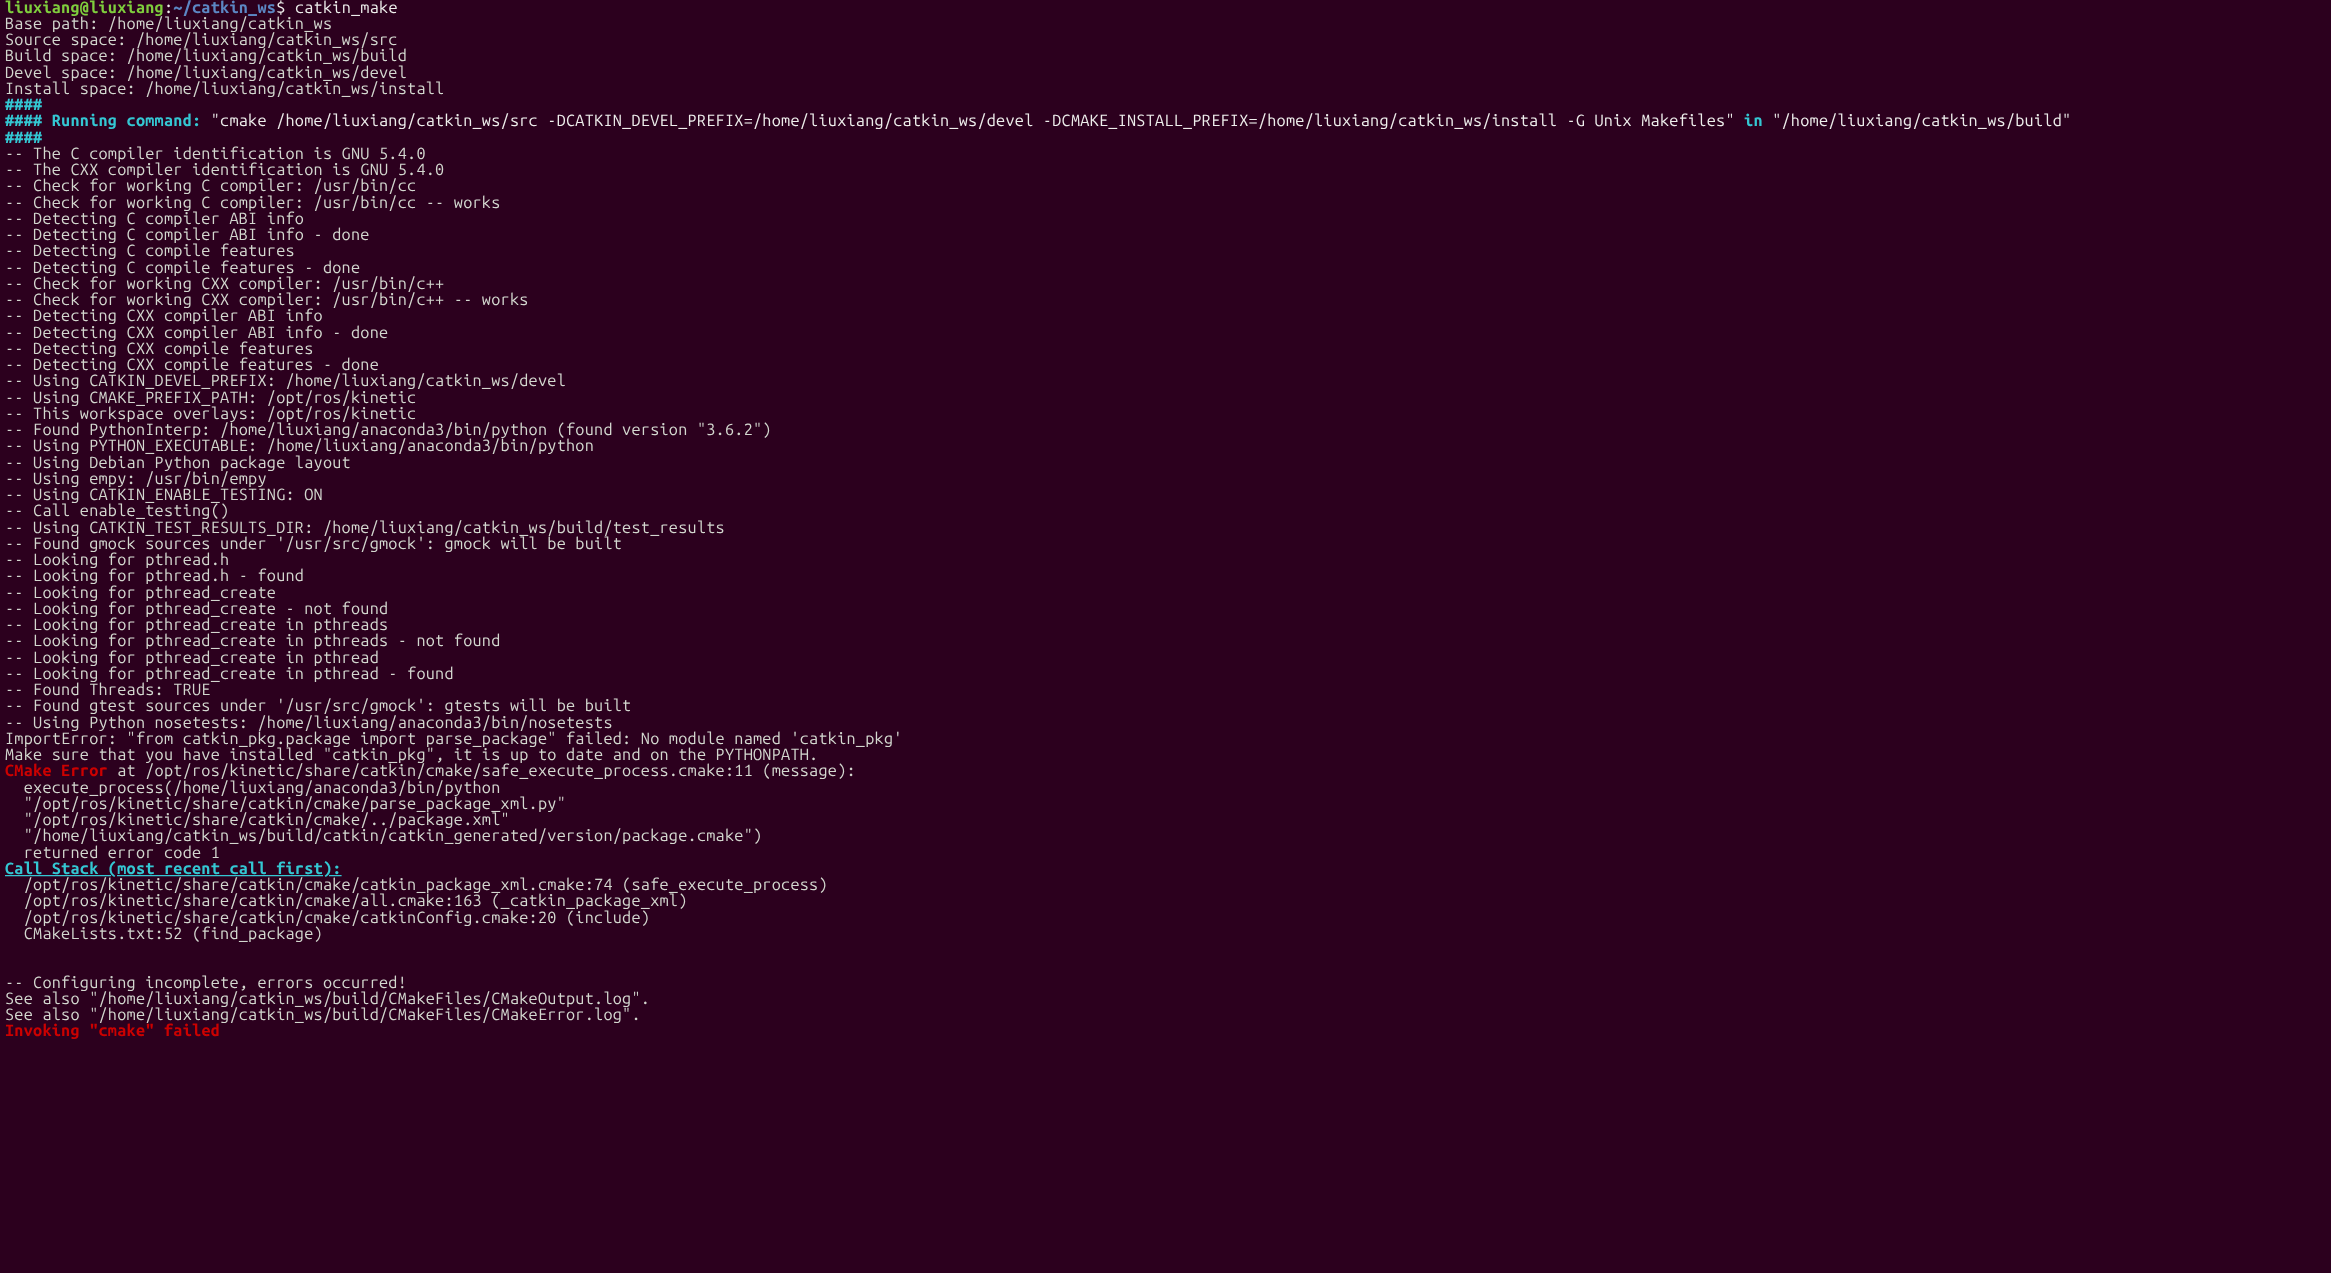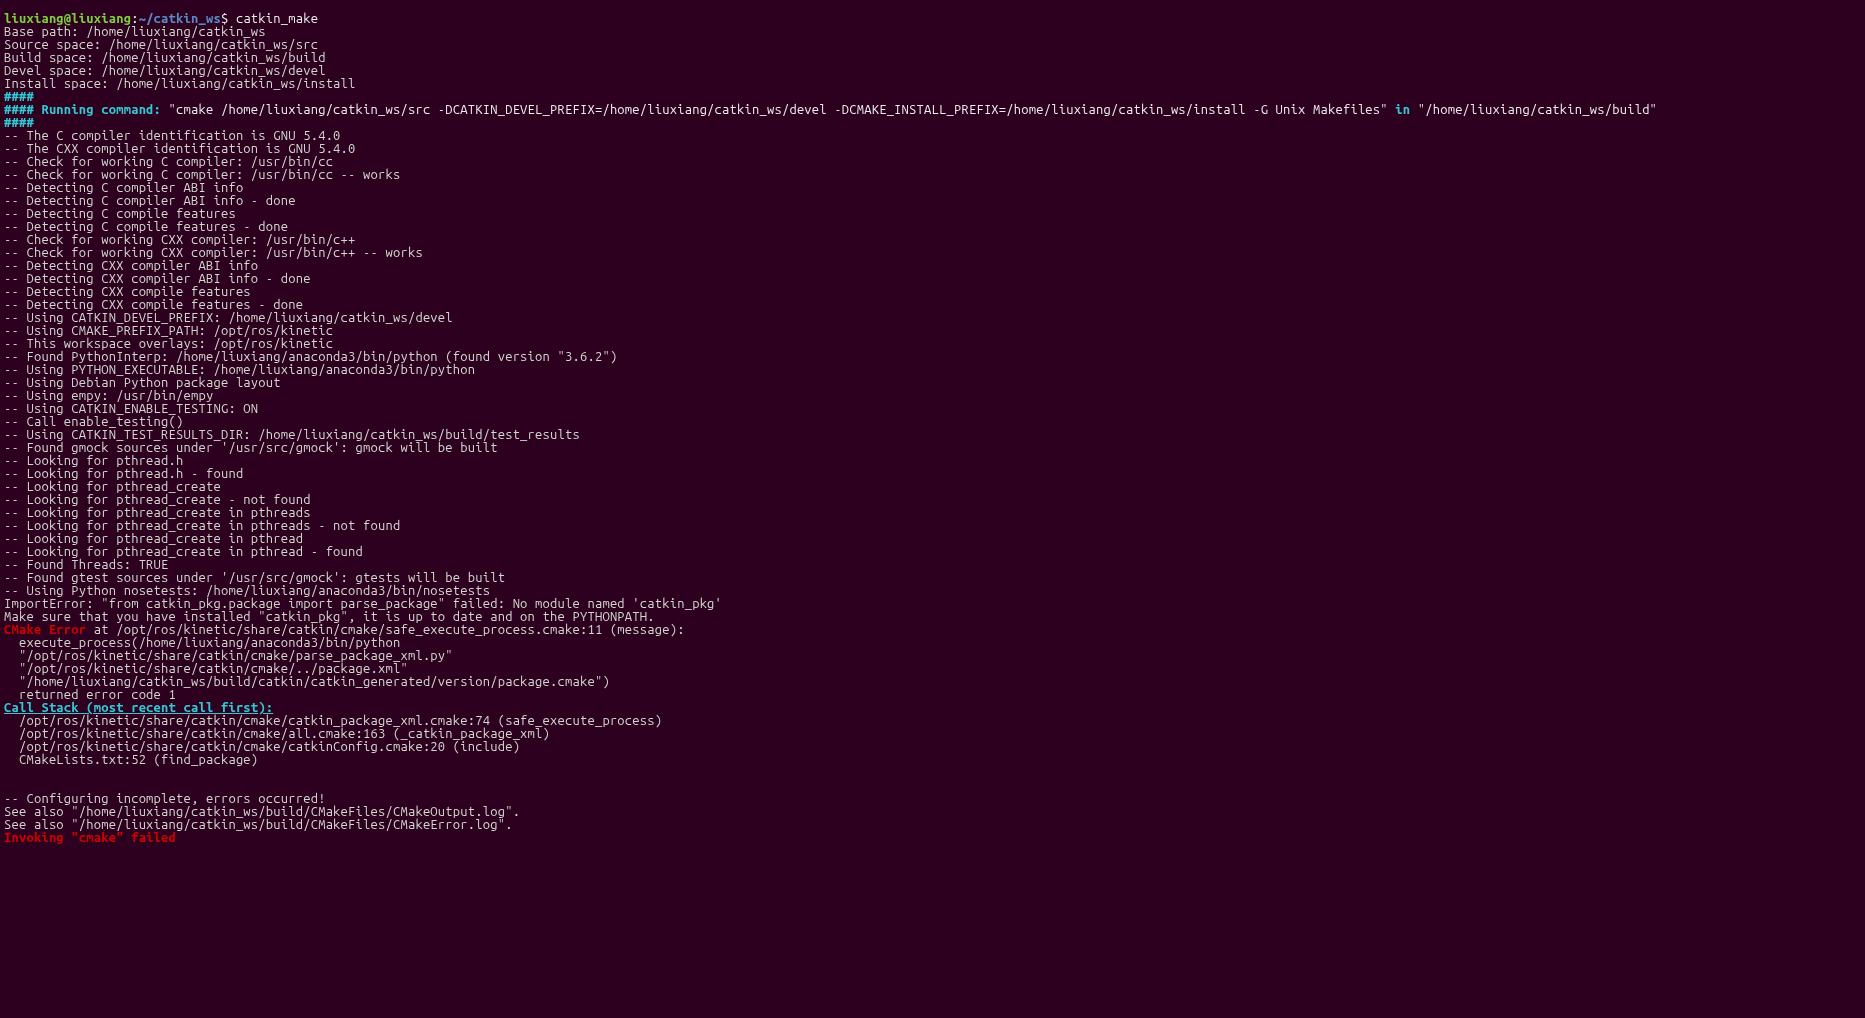--- a/index.html
+++ b/index.html
@@ -10,21 +10,21 @@
     font-family: "Ubuntu Mono", "DejaVu Sans Mono", monospace;
     font-size: 13px;
     line-height: 1.0;
     width: 1865px;
     height: 1018px;
     overflow: hidden;
     letter-spacing: 0.2px;
   }
   pre {
     margin: 0;
-    padding: 12px 4px;
+    padding: 0 4px;
     white-space: pre;
     font-family: inherit;
   }
   .green   { color: #7fcd3d; font-weight: bold; }
   .blue    { color: #5c87c4; font-weight: bold; }
   .cyan    { color: #34c7d3; font-weight: bold; }
   .red     { color: #cc0000; font-weight: bold; }
   .redbold { color: #cc0000; font-weight: bold; }
   .white   { color: #eeeeec; }
   .underline { text-decoration: underline; }

